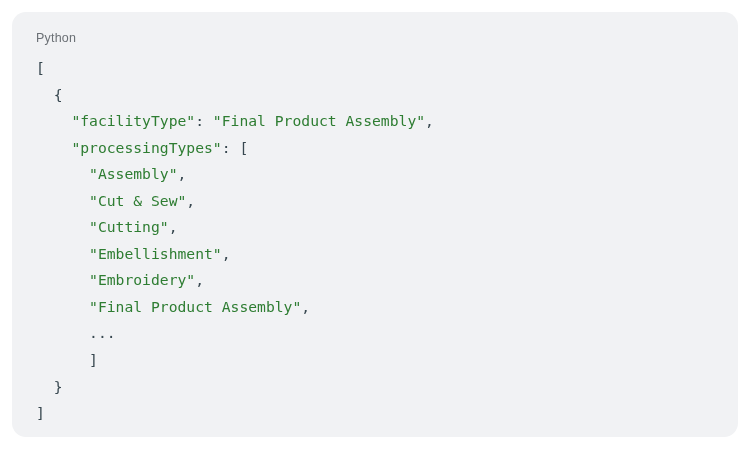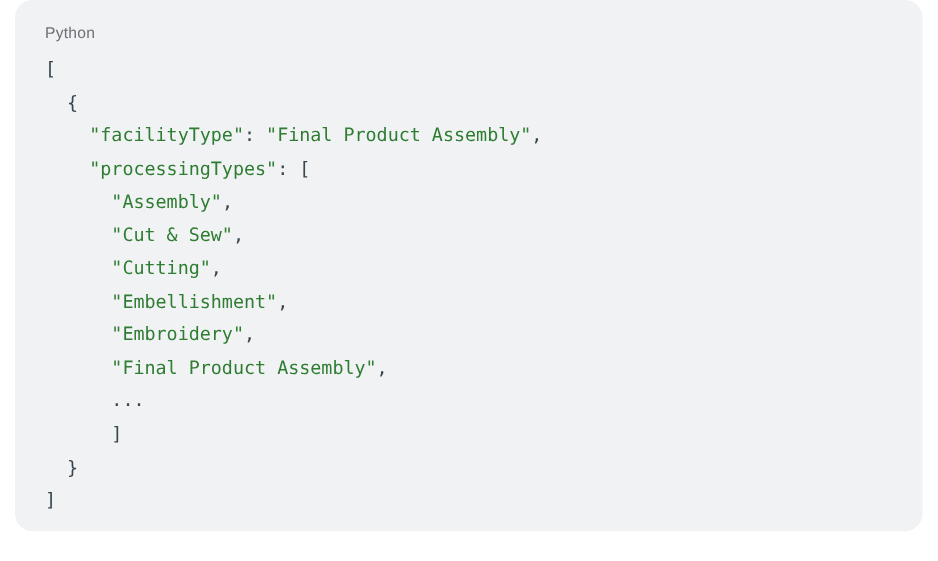--- a/index.html
+++ b/index.html
@@ -9,21 +9,21 @@
   }
   body {
     width: 750px;
     height: 449px;
     font-family: "Liberation Sans", sans-serif;
     overflow: hidden;
   }
   #code-card {
     position: absolute;
     left: 12px;
-    top: 0;
+    top: 12px;
     width: 726px;
     height: 425px;
     background: #f1f2f4;
     border-radius: 14px;
     box-sizing: border-box;
     padding: 18px 0 0 0;
     overflow: hidden;
   }
   #lang-label {
     font-family: "Liberation Sans", sans-serif;

